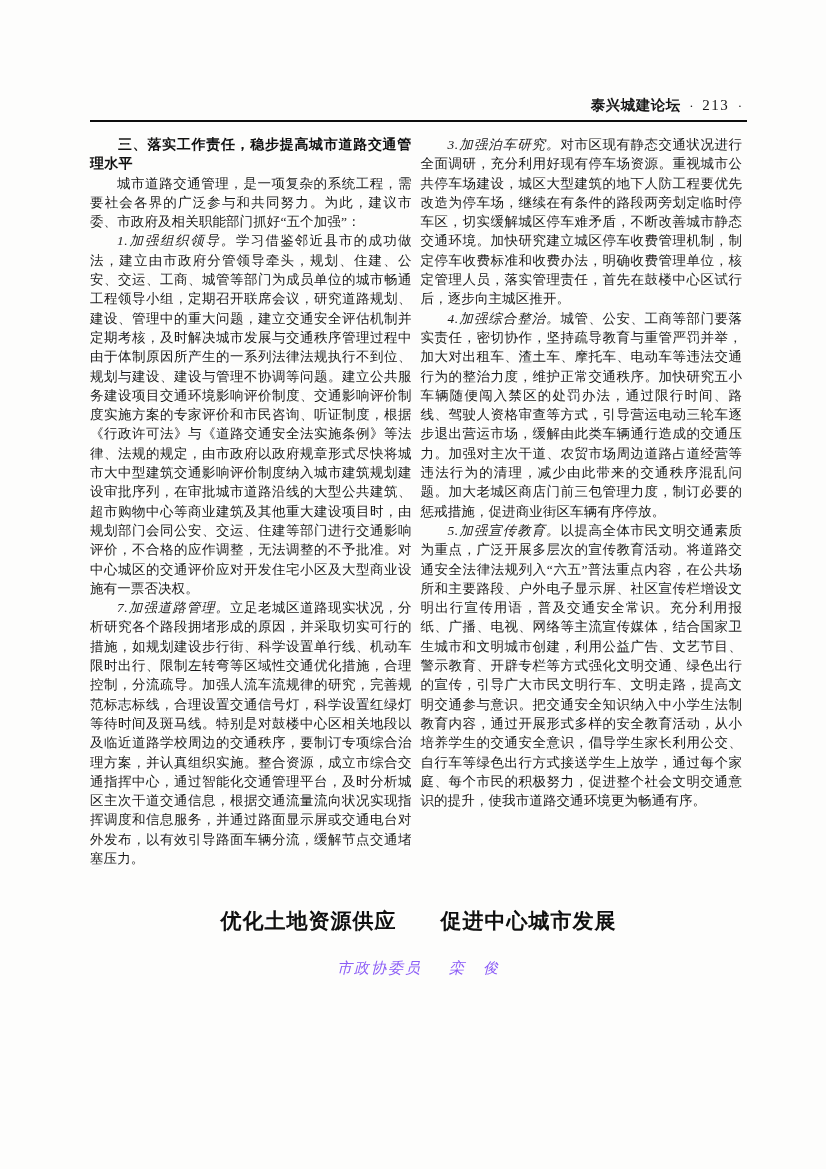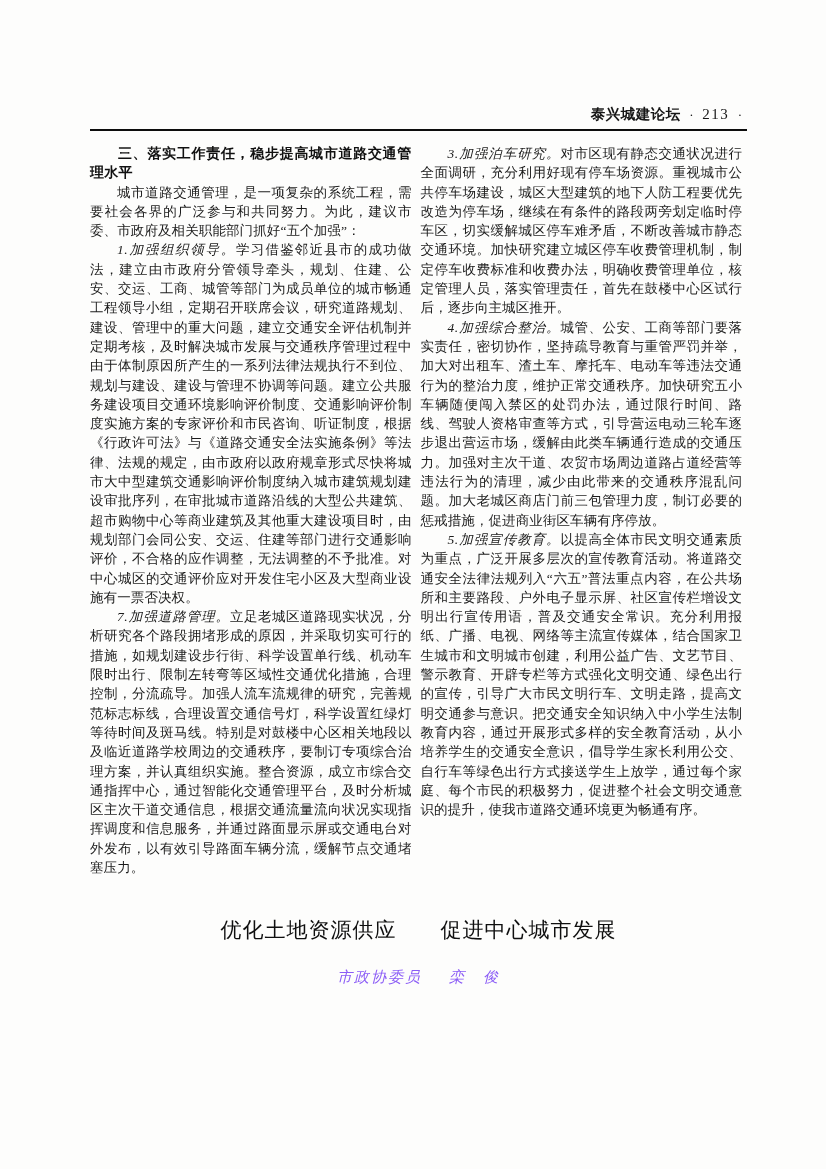--- a/index.html
+++ b/index.html
@@ -8,21 +8,21 @@
     width: 826px;
     height: 1169px;
     background: #fdfdfc;
     overflow: hidden;
     font-family: "Liberation Serif", "DejaVu Serif", serif;
     color: #1b1b1b;
   }
   .content {
     position: absolute;
     left: 90px;
-    top: 105px;
+    top: 96px;
     width: 657px;
   }
   
   .running-head {
     text-align: right;
     font-size: 14px;
     line-height: 18px;
     color: #161616;
     white-space: nowrap;
   }
@@ -69,21 +69,21 @@
   .lead {
     font-style: italic;           
     letter-spacing: 0.6px;
   }
   
   .article { margin-top: 39px; }
   .article-title {
     margin: 0;
     text-align: center;
     font-family: "Liberation Sans", "DejaVu Sans", sans-serif;
-    font-weight: 400;
+    font-weight: 700;
     font-size: 21px;
     line-height: 28px;
     letter-spacing: 1px;
     color: #0f0f0f;
   }
   .byline {
     margin-top: 24px;
     text-align: center;
     font-size: 15px;
     font-style: italic;            

